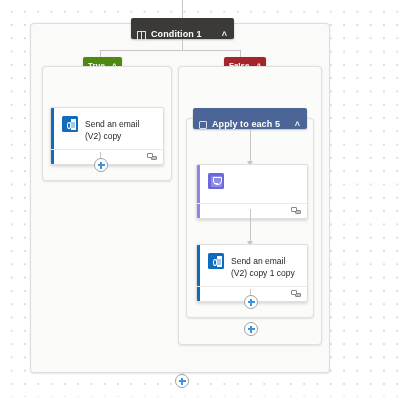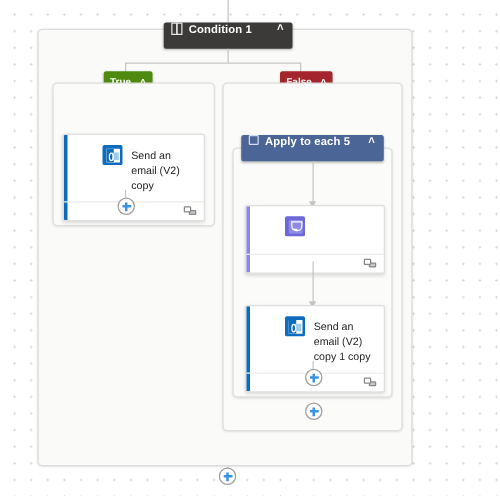--- a/index.html
+++ b/index.html
@@ -53,21 +53,21 @@
     background: #fbfbfa;
     border: 1px solid #e1dfdd;
     border-radius: 4px;
     box-shadow: 0 0.6px 1.8px rgba(0,0,0,0.10);
   }
 
   
   .chip-header {
     position: absolute;
     display: flex;
-    align-items: flex-start;
+    align-items: flex-end;
     gap: 5px;
     height: 21px;
     padding: 0 7px 0 6px;
     border-radius: 2px;
     color: #ffffff;
     font-size: 9px;
     font-weight: bold;
     letter-spacing: 0.1px;
     box-shadow: 0 1px 2px rgba(0,0,0,0.25);
     white-space: nowrap;
@@ -117,21 +117,20 @@
     position: absolute;
     left: 0; top: 0; bottom: 0;
     width: 2.5px;
   }
   .card-body {
     display: flex;
     align-items: flex-start;
     gap: 7px;
     padding: 8px 8px 7px 11px;
     min-height: 38px;
-    margin-left: 20px;
   }
   .card-title {
     font-size: 8.5px;
     line-height: 12px;
     color: #201f1e;
     padding-top: 2px;
     word-break: break-word;
   }
   .card-footer {
     position: relative;

